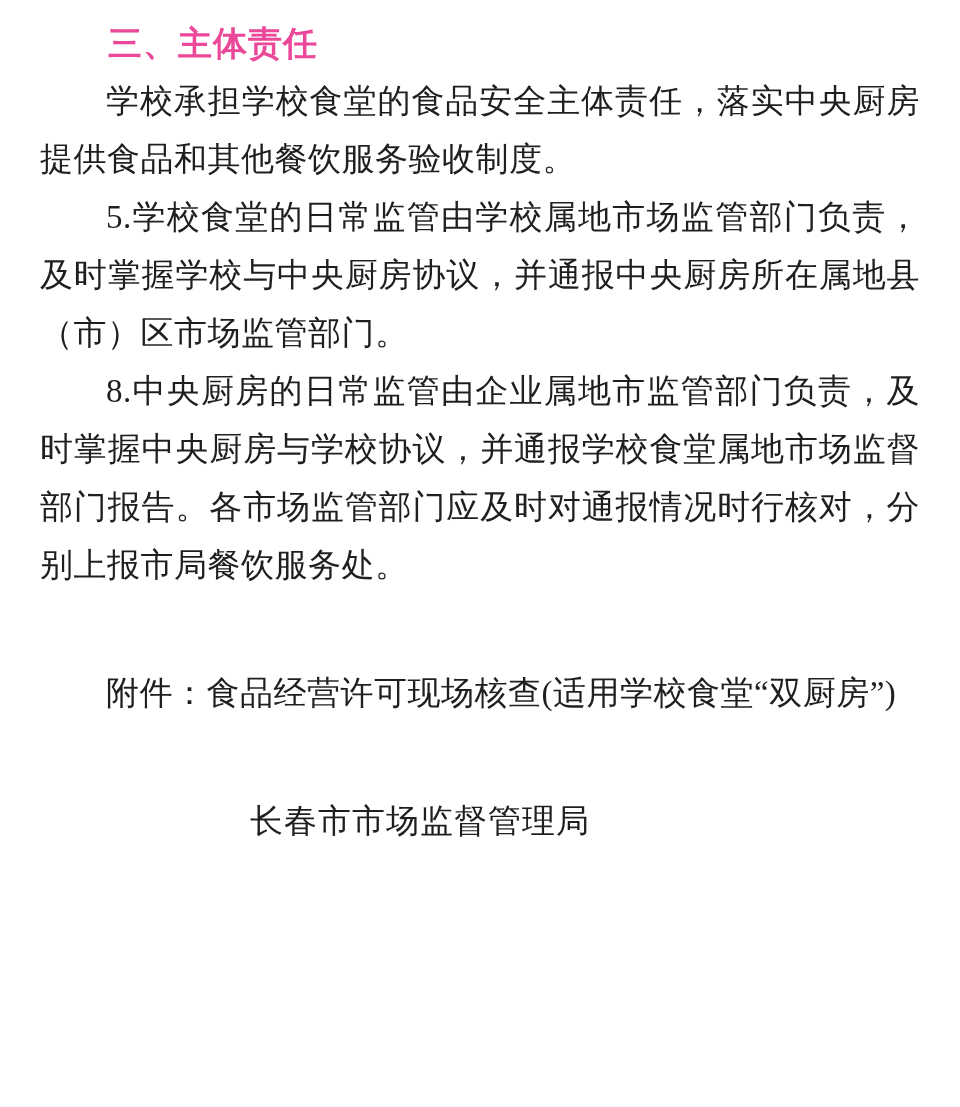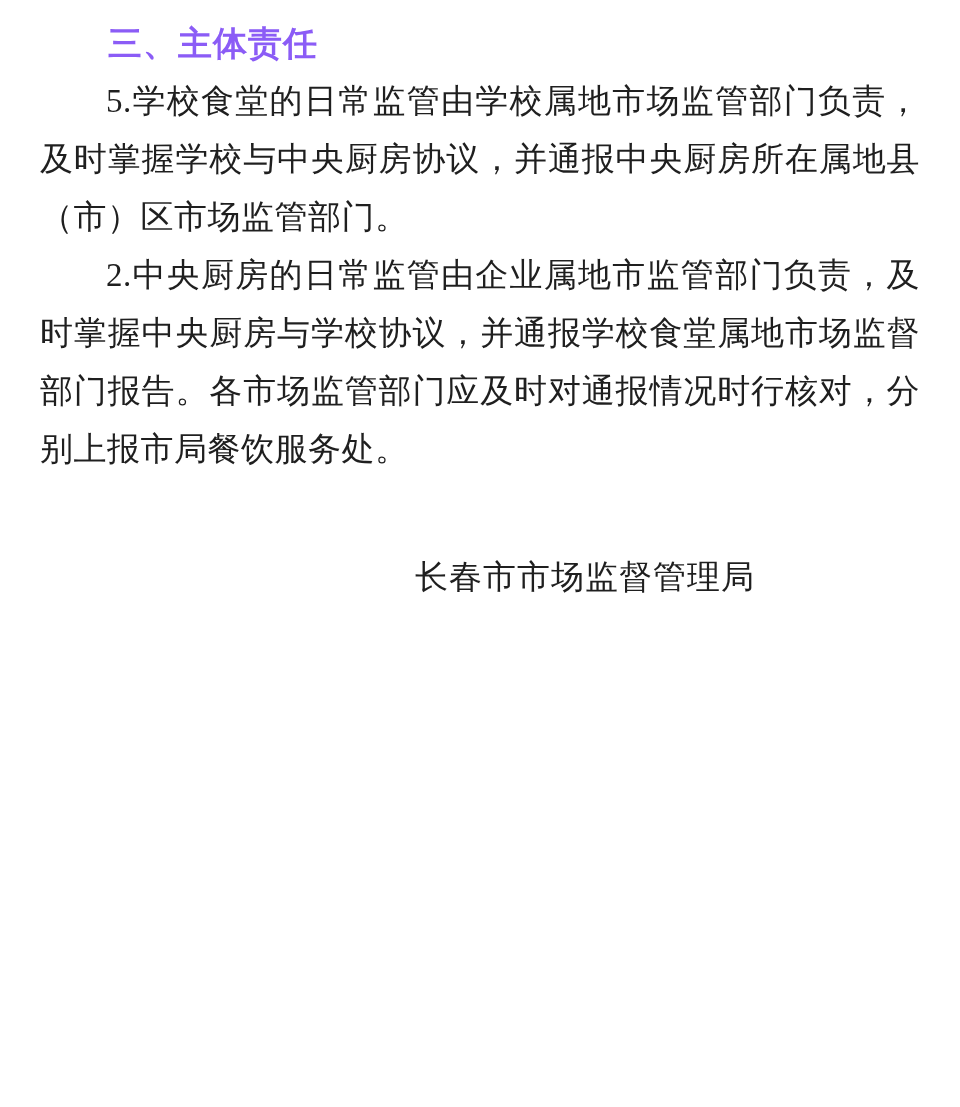--- a/index.html
+++ b/index.html
@@ -20,57 +20,59 @@
     line-height: 58px;
     overflow: hidden;
   }
   .doc-heading {
     margin: 0;
     font-family: "Liberation Sans", "DejaVu Sans", sans-serif;
     font-weight: 700;
     font-size: 34px;
     line-height: 58px;
     text-indent: 2em;
-    color: #8b5cf6;
+    color: #ec4899;
     letter-spacing: 1px;
   }
   .doc-para {
     margin: 0;
     text-align: justify;
     text-indent: 2em;
     letter-spacing: 0.5px;
   }
   .doc-attachment {
     margin: 70px 0 0 0;
     text-indent: 2em;
     white-space: nowrap;
     letter-spacing: 0.5px;
   }
   .signature-block {
     margin-top: 70px;
-    text-align: center;
+    text-align: left;
     padding-left: 210px; 
   }
   .signature-line,
   .date-line {
     margin: 0;
     line-height: 58px;
     letter-spacing: 1px;
   }
 </style>
 </head>
 <body>
 
 <div class="page">
   <h2 class="doc-heading">三、主体责任</h2>
 
+  <p class="doc-para">学校承担学校食堂的食品安全主体责任，落实中央厨房提供食品和其他餐饮服务验收制度。</p>
 
 
 
   <p class="doc-para">5.学校食堂的日常监管由学校属地市场监管部门负责，及时掌握学校与中央厨房协议，并通报中央厨房所在属地县（市）区市场监管部门。</p>
 
-  <p class="doc-para">2.中央厨房的日常监管由企业属地市监管部门负责，及时掌握中央厨房与学校协议，并通报学校食堂属地市场监督部门报告。各市场监管部门应及时对通报情况时行核对，分别上报市局餐饮服务处。</p>
+  <p class="doc-para">8.中央厨房的日常监管由企业属地市监管部门负责，及时掌握中央厨房与学校协议，并通报学校食堂属地市场监督部门报告。各市场监管部门应及时对通报情况时行核对，分别上报市局餐饮服务处。</p>
 
+  <p class="doc-attachment">附件：食品经营许可现场核查(适用学校食堂“双厨房”)</p>
 
   <div class="signature-block">
     <p class="signature-line">长春市市场监督管理局</p>
   </div>
 </div>
 
 </body></html>

